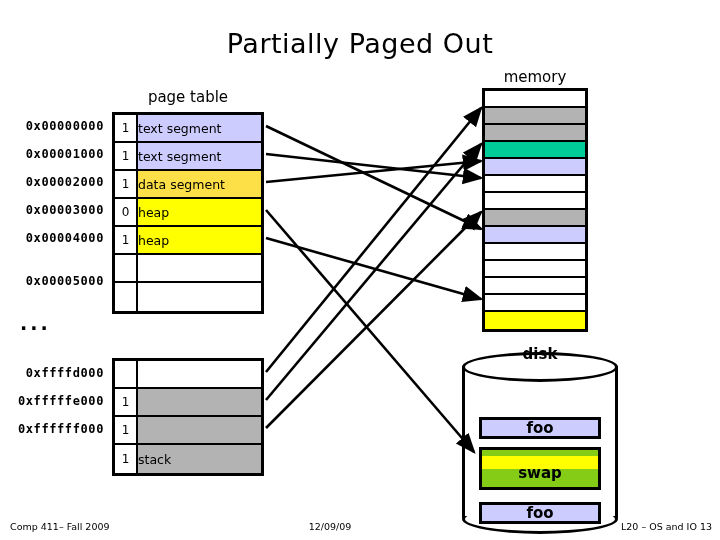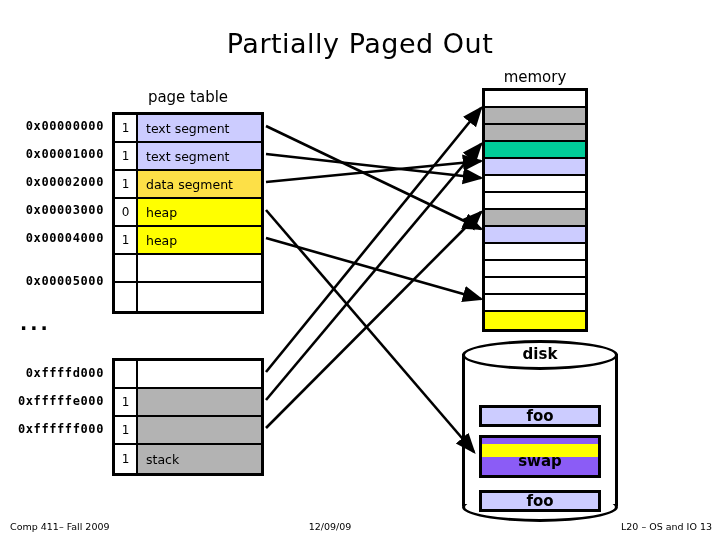--- a/index.html
+++ b/index.html
@@ -36,21 +36,21 @@
   #pt-top{top:112px;width:152px;}
   #pt-bot{top:358px;width:152px;}
   .pt-row{display:flex;height:28px;box-sizing:border-box;border-bottom:2px solid #000;}
   .pt-row:last-child{border-bottom:none;}
   .pt-valid{
     width:23px;border-right:2px solid #000;box-sizing:border-box;
     display:flex;align-items:center;justify-content:center;
     font-size:12px;background:#fff;
   }
   .pt-seg{
-    flex:1;display:flex;align-items:center;padding-left:8px;
+    flex:1;display:flex;align-items:center;
     font-size:12.5px;box-sizing:border-box;
   }
 
   
   .addr{
     position:absolute;left:8px;width:96px;text-align:right;
     font-family:"DejaVu Sans Mono", monospace;font-size:12px;font-weight:bold;
     letter-spacing:.6px;
   }
   #ellipsis{
@@ -60,21 +60,21 @@
 
   
   #memory{
     position:absolute;left:482px;top:88px;width:106px;
     border:3px solid #000;box-sizing:border-box;
   }
   .mem-row{height:17px;border-bottom:2px solid #000;box-sizing:border-box;}
   .mem-row:last-child{border-bottom:none;}
 
   
-  #disk{position:absolute;left:462px;top:340px;width:156px;height:180px;}
+  #disk{position:absolute;left:462px;top:352px;width:156px;height:180px;}
   #disk-body{
     position:absolute;left:0;top:14px;width:156px;height:152px;
     border-left:3px solid #000;border-right:3px solid #000;
     box-sizing:border-box;background:#fff;
   }
   #disk-top{
     position:absolute;left:0;top:0px;width:156px;height:30px;
     border:3px solid #000;border-radius:50%;box-sizing:border-box;background:#fff;
   }
   #disk-bottom{
@@ -192,21 +192,21 @@
     <div class="mem-row" style="background: rgb(255, 255, 0);"></div>
   </div>
 
 <div id="disk">
   <div id="disk-body"></div>
   <div id="disk-bottom"></div>
   <div id="disk-top"></div>
   <div id="disk-foo1" class="disk-box" style="background: rgb(204, 204, 255);">
     <span>foo</span>
   </div>
-  <div id="disk-swap" class="disk-box" style="background: #8b5cf6;">
+  <div id="disk-swap" class="disk-box" style="background: #84cc16;">
     <div id="swap-yellow" style="background: rgb(255, 255, 0);"></div>
     <div id="swap-text">swap</div>
   </div>
   <div id="disk-foo2" class="disk-box" style="background: rgb(204, 204, 255);">
     <span>foo</span>
   </div>
 </div>
 <div id="disk-label" class="comic">disk</div>
 
 <svg id="arrows" viewBox="0 0 720 540">

